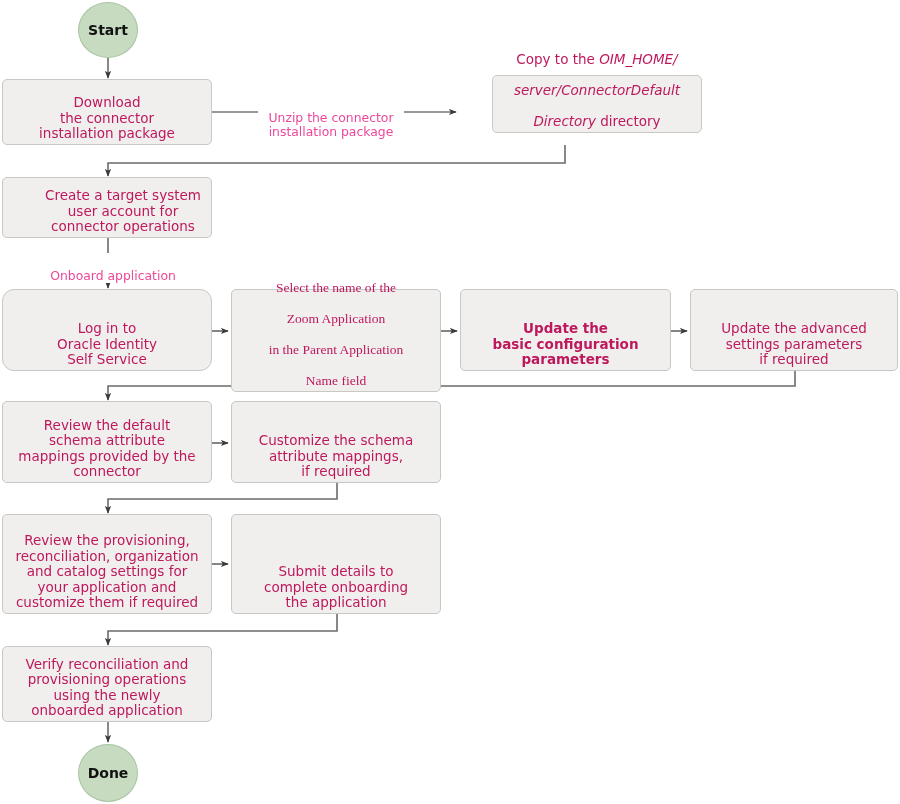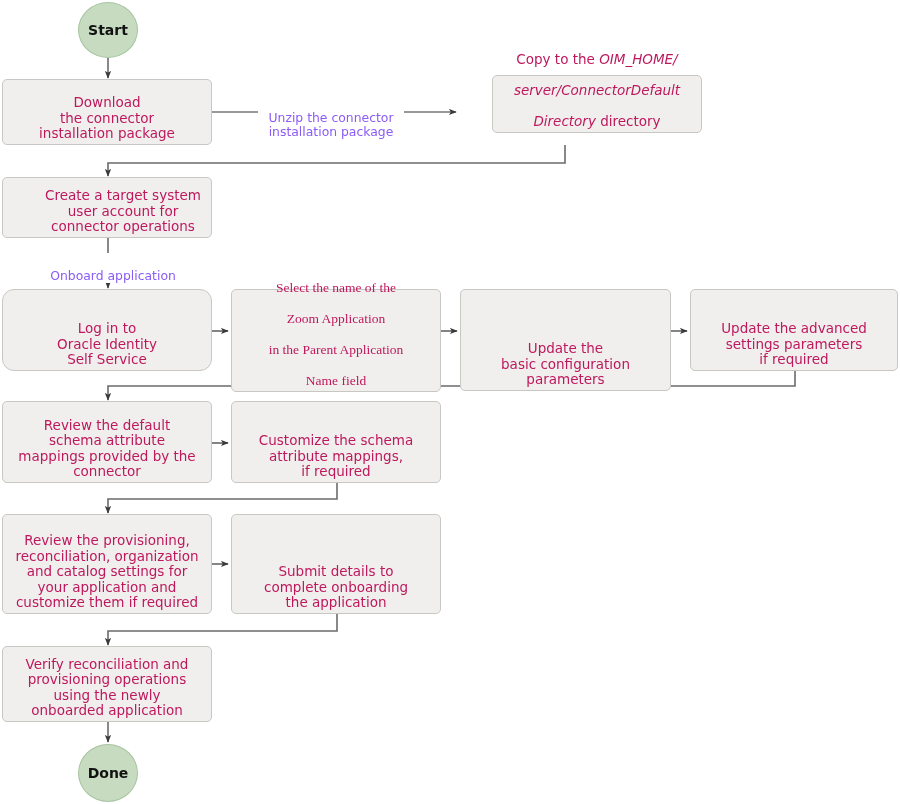--- a/index.html
+++ b/index.html
@@ -50,21 +50,21 @@
     justify-content: center;
     text-align: center;
     font-size: 14px;
     font-weight: bold;
     color: #111111;
   }
   .edge-label {
     position: absolute;
     font-size: 12.4px;
     line-height: 14.6px;
-    color: #8b5cf6;
+    color: #ec4899;
     text-align: center;
     white-space: pre-line;
     background: #ffffff;
     padding: 0 3px;
   }
   svg.wires {
     position: absolute;
     left: 0;
     top: 0;
     width: 900px;
@@ -163,21 +163,21 @@
 
   <div class="node" style="left:231px; top:289px; width:210px; height:103px;font-family:Liberation Serif, serif;">
     <span class="txt">
       <span>Select the name of the</span><br>
       <span class="hl">Zoom Application</span><br>
       <span>in the Parent Application</span><br>
       <span>Name field</span>
     </span>
   </div>
 
-  <div class="node" style="left:460px; top:289px; width:211px; height:102px;">
+  <div class="node" style="left:460px; top:289px; width:211px; height:82px;font-weight:bold;">
     <span class="txt">Update the
 basic configuration
 parameters</span>
   </div>
 
   <div class="node" style="left:690px; top:289px; width:208px; height:82px;">
     <span class="txt">Update the advanced
 settings parameters
 if required</span>
   </div>

